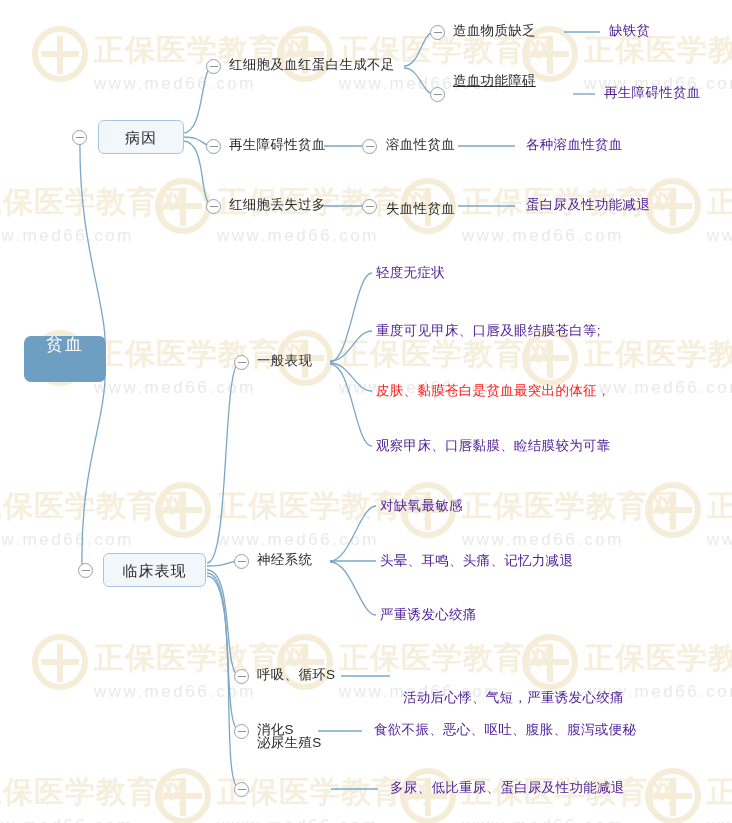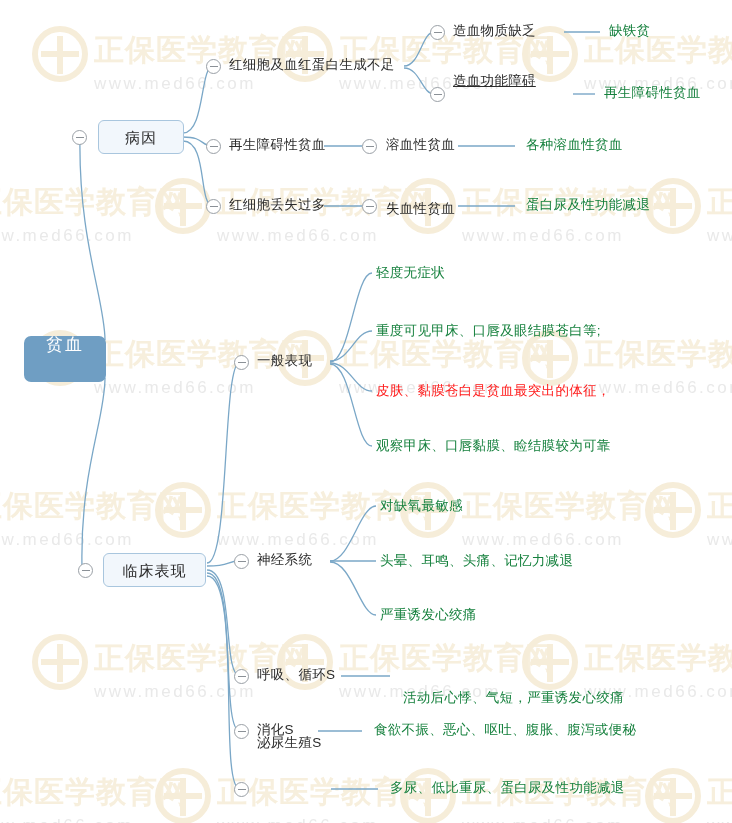--- a/index.html
+++ b/index.html
@@ -119,21 +119,21 @@
     box-sizing: border-box;
   }
 
   .plain-node {
     color: #2b2b2b;
     font-size: 13.5px;
     letter-spacing: 0.3px;
   }
 
   .leaf-node {
-    color: #15803d;
+    color: #4c1d95;
     font-size: 13.5px;
     letter-spacing: 0.3px;
   }
   .leaf-node.accent {
     color: #ff1a1a;
   }
 
   
   .collapse {
     position: absolute;

